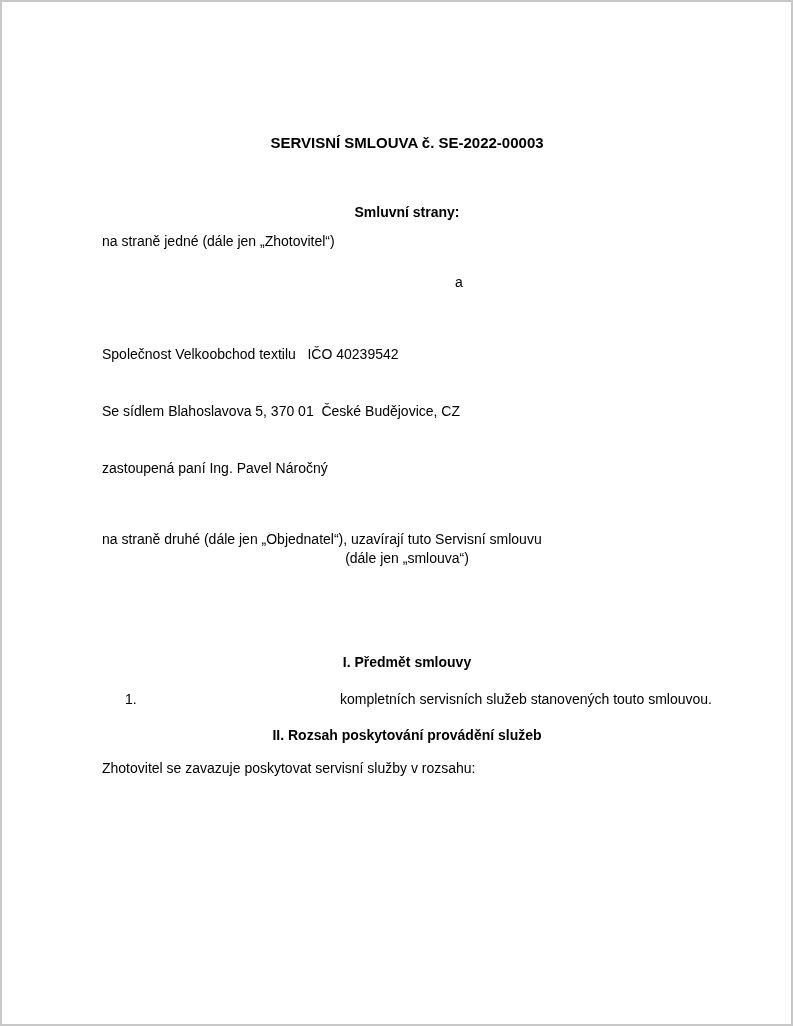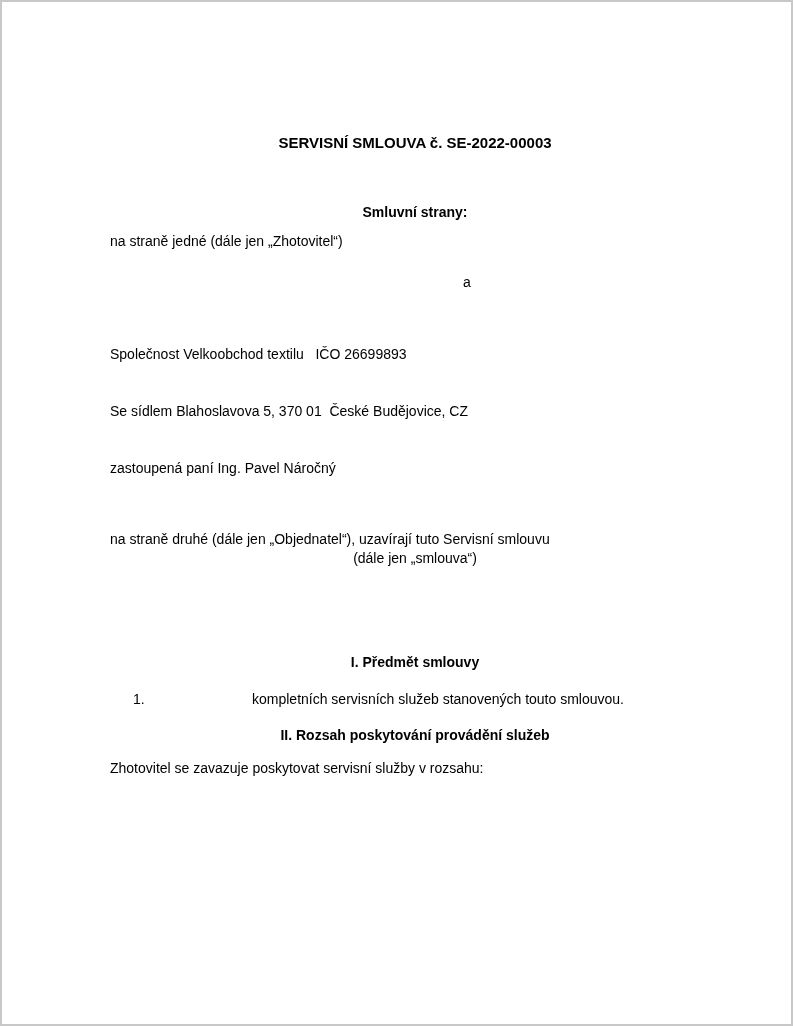--- a/index.html
+++ b/index.html
@@ -12,21 +12,21 @@
     position: relative;
     width: 793px;
     height: 1026px;
     box-sizing: border-box;
     background: #ffffff;
     border: 2px solid #c8c8c8;
     overflow: hidden;
   }
   .content {
     position: absolute;
-    left: 108px;
+    left: 100px;
     top: 0;
     width: 610px;
     padding-top: 131px;
     font-size: 14px;
     line-height: 19px;
     color: #000000;
   }
   .doc-title {
     font-weight: bold;
     font-size: 15px;
@@ -62,40 +62,40 @@
   .oli-num {
     flex: 0 0 23px;
     margin-left: 23px;
   }
   .oli-text { flex: 1 1 auto; min-width: 0; }
   .jl {
     white-space: nowrap;
     text-align: justify;
     text-align-last: justify;
   }
-  .jl-last { white-space: nowrap; text-align: center; }
+  .jl-last { white-space: nowrap; text-align: right; }
   .intro-par { margin-top: 14px; }
 </style>
 </head>
 <body>
 
 <div class="page">
   <div class="content">
 
     <div class="doc-title">SERVISNÍ SMLOUVA č. SE-2022-00003</div>
 
     <div class="heading parties-heading">Smluvní strany:</div>
 
 
     <div class="role-line">na straně jedné (dále jen „Zhotovitel“)</div>
 
     <div class="conj-line">a</div>
 
     <div class="party-block second">
-      <div class="party-line">Společnost Velkoobchod textilu   IČO 26699893</div>
+      <div class="party-line">Společnost Velkoobchod textilu   IČO 40239542</div>
       <div class="party-line">Se sídlem Blahoslavova 5, 370 01  České Budějovice, CZ</div>
       <div class="party-line">zastoupená paní Ing. Pavel Náročný</div>
     </div>
 
     <div class="role-line second"><span>na straně druhé (dále jen „Objednatel“), uzavírají tuto </span><span class="b">Servisní smlouvu</span></div>
 
     <div class="alias-line"><span>(dále jen „</span><span class="b">smlouva</span><span>“)</span></div>
 
     <div class="heading sec1-heading">I. Předmět smlouvy</div>
 

